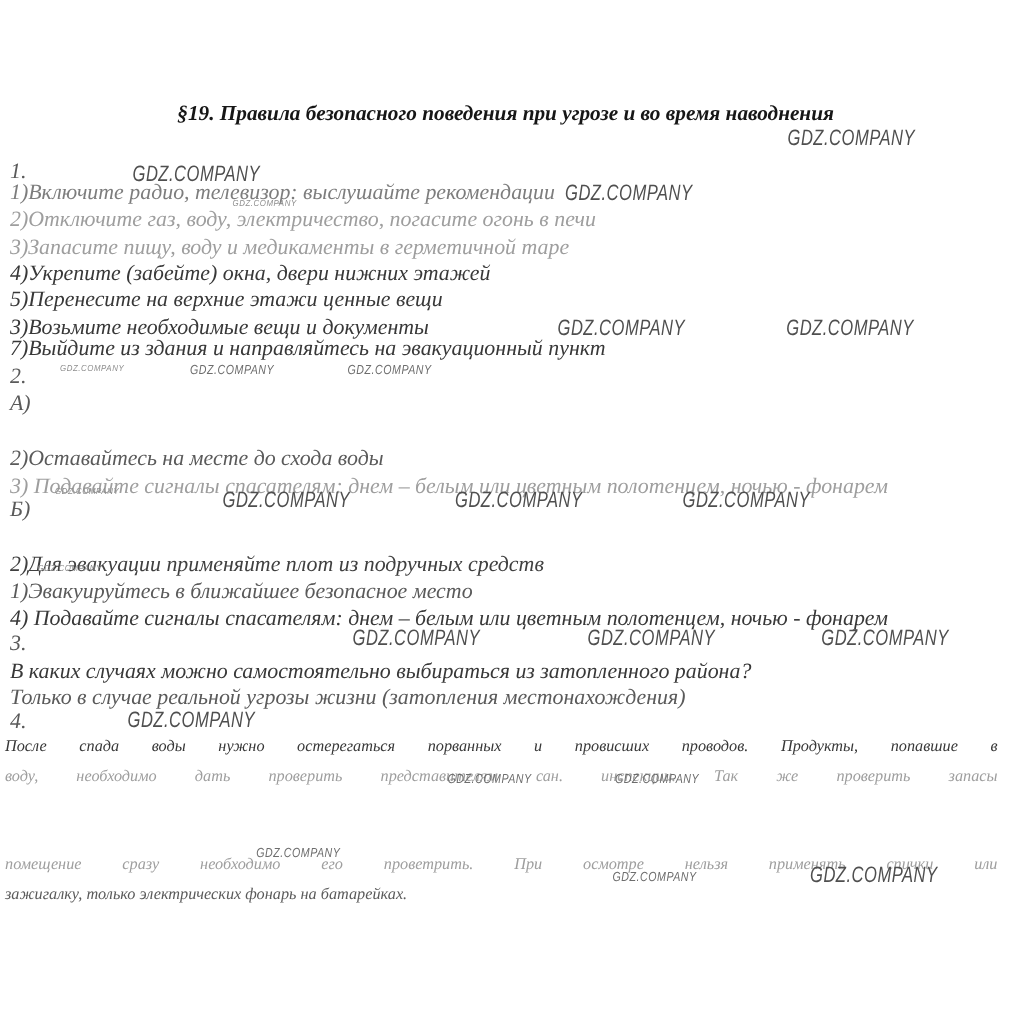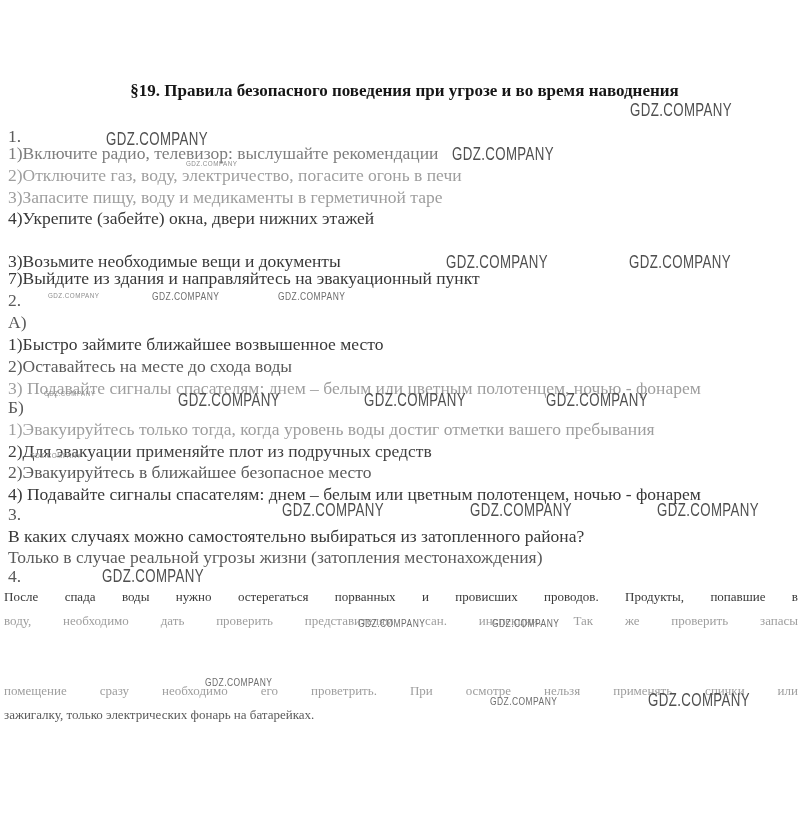--- a/index.html
+++ b/index.html
@@ -3,20 +3,21 @@
 <meta charset="utf-8">
 <style>
   html,body { margin:0; padding:0; background:#ffffff; }
   .page {
     position:relative;
     width:809px;
     height:728px;
     background:#ffffff;
     font-family:"Liberation Serif", serif;
     overflow:hidden;
+    font-style:italic;
   }
   .title {
     position:absolute;
     top:81px; left:0;
     width:100%;
     text-align:center;
     font-weight:bold;
     font-size:17px;
     color:#161616;
     white-space:nowrap;
@@ -60,32 +61,31 @@
 
 <div class="page">
 
   <div class="title">§19. Правила безопасного поведения при угрозе и во время наводнения</div>
 
   <div class="line c-mid" style="top:126px">1.</div>
   <div class="line c-mid2" style="top:143px">1)Включите радио, телевизор: выслушайте рекомендации</div>
   <div class="line c-light" style="top:165px">2)Отключите газ, воду, электричество, погасите огонь в печи</div>
   <div class="line c-light" style="top:187px">3)Запасите пищу, воду и медикаменты в герметичной таре</div>
   <div class="line c-dark" style="top:208px">4)Укрепите (забейте) окна, двери нижних этажей</div>
+  <div class="line c-dark" style="top:229px">5)Перенесите на верхние этажи ценные вещи</div>
   <div class="line c-dark" style="top:251px">3)Возьмите необходимые вещи и документы</div>
   <div class="line c-dark" style="top:268px">7)Выйдите из здания и направляйтесь на эвакуационный пункт</div>
 
   <div class="line c-mid" style="top:290px">2.</div>
   <div class="line c-mid" style="top:312px">А)</div>
-  <div class="line c-dark" style="top:334px">1)Быстро займите ближайшее возвышенное место</div>
   <div class="line c-mid" style="top:356px">2)Оставайтесь на месте до схода воды</div>
   <div class="line c-light" style="top:378px">3) Подавайте сигналы спасателям: днем – белым или цветным полотенцем, ночью - фонарем</div>
   <div class="line c-mid" style="top:397px">Б)</div>
-  <div class="line c-light" style="top:419px">1)Эвакуируйтесь только тогда, когда уровень воды достиг отметки вашего пребывания</div>
   <div class="line c-lighter" style="top:441px">2)Для эвакуации применяйте плот из подручных средств</div>
-  <div class="line c-mid" style="top:462px">2)Эвакуируйтесь в ближайшее безопасное место</div>
+  <div class="line c-mid" style="top:462px">1)Эвакуируйтесь в ближайшее безопасное место</div>
   <div class="line c-dark" style="top:484px">4) Подавайте сигналы спасателям: днем – белым или цветным полотенцем, ночью - фонарем</div>
 
   <div class="line c-mid" style="top:504px">3.</div>
   <div class="line c-dark" style="top:526px">В каких случаях можно самостоятельно выбираться из затопленного района?</div>
   <div class="line c-mid" style="top:547px">Только в случае реальной угрозы жизни (затопления местонахождения)</div>
 
   <div class="line c-mid" style="top:566px">4.</div>
   <div class="para just c-dark" style="top:586px">После спада воды нужно остерегаться порванных и провисших проводов. Продукты, попавшие в</div>
   <div class="para just c-light" style="top:610px">воду, необходимо дать проверить представителям сан. инспекции. Так же проверить запасы</div>
   <div class="para just c-light" style="top:680px">помещение сразу необходимо его проветрить. При осмотре нельзя применять спички или</div>

